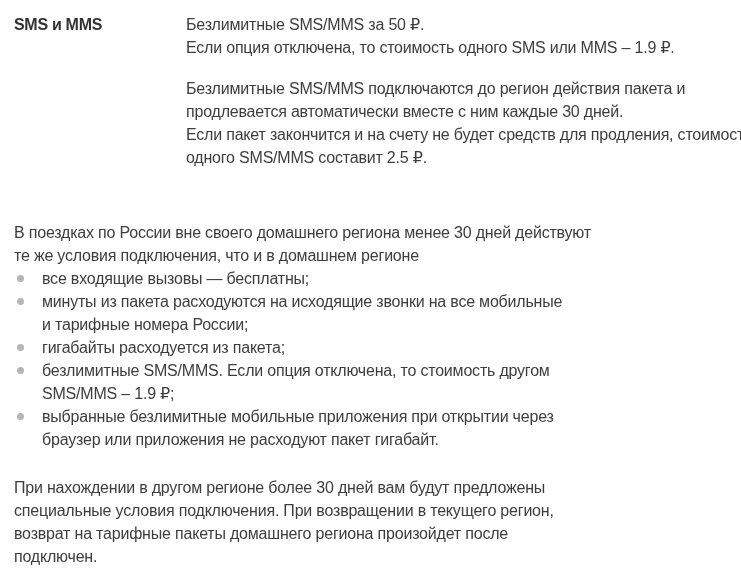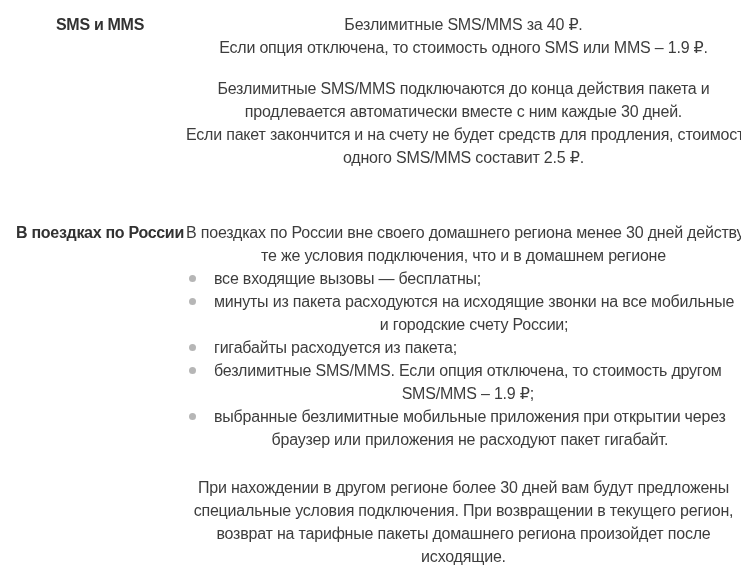--- a/index.html
+++ b/index.html
@@ -20,21 +20,21 @@
     color: var(--text);
   }
   .page {
     position: relative;
     width: 741px;
     height: 584px;
     background: var(--bg);
     padding: 13px 0 0 14px;
     overflow: hidden;
   }
-  .row { display: flex; text-align: center; }
+  .row { display: flex; }
   .row-label {
     flex: 0 0 172px;
     width: 172px;
     font-weight: bold;
     color: var(--label);
     letter-spacing: -0.3px;
   }
   .row-content { flex: 1 1 auto; min-width: 0; }
   .line { white-space: nowrap; }
   .para-gap { margin-top: 18px; }
@@ -54,51 +54,50 @@
 </style>
 </head>
 <body>
 
 <div class="page">
 
   <section class="row">
     <div class="row-label">SMS и MMS</div>
     <div class="row-content">
       <div class="para">
-        <div class="line">Безлимитные SMS/MMS за 40 ₽.</div>
+        <div class="line">Безлимитные SMS/MMS за 50 ₽.</div>
         <div class="line">Если опция отключена, то стоимость одного SMS или MMS – 1.9 ₽.</div>
       </div>
       <div class="para para-gap">
-        <div class="line">Безлимитные SMS/MMS подключаются до конца действия пакета и</div>
+        <div class="line">Безлимитные SMS/MMS подключаются до регион действия пакета и</div>
         <div class="line">продлевается автоматически вместе с ним каждые 30 дней.</div>
         <div class="line">Если пакет закончится и на счету не будет средств для продления, стоимость</div>
         <div class="line">одного SMS/MMS составит 2.5 ₽.</div>
       </div>
     </div>
   </section>
 
   <section class="row section-gap">
-    <div class="row-label">В поездках по России</div>
     <div class="row-content">
       <div class="para">
         <div class="line">В поездках по России вне своего домашнего региона менее 30 дней действуют</div>
         <div class="line">те же условия подключения, что и в домашнем регионе</div>
       </div>
       <ul class="bullets">
         <li class="bullet">
           <span class="dot"></span>
           <div class="bullet-text">
             <div class="line">все входящие вызовы — бесплатны;</div>
           </div>
         </li>
         <li class="bullet">
           <span class="dot"></span>
           <div class="bullet-text">
             <div class="line">минуты из пакета расходуются на исходящие звонки на все мобильные</div>
-            <div class="line">и городские счету России;</div>
+            <div class="line">и тарифные номера России;</div>
           </div>
         </li>
         <li class="bullet">
           <span class="dot"></span>
           <div class="bullet-text">
             <div class="line">гигабайты расходуется из пакета;</div>
           </div>
         </li>
         <li class="bullet">
           <span class="dot"></span>
@@ -112,18 +111,18 @@
           <div class="bullet-text">
             <div class="line">выбранные безлимитные мобильные приложения при открытии через</div>
             <div class="line">браузер или приложения не расходуют пакет гигабайт.</div>
           </div>
         </li>
       </ul>
       <div class="para after-list-gap">
         <div class="line">При нахождении в другом регионе более 30 дней вам будут предложены</div>
         <div class="line">специальные условия подключения. При возвращении в текущего регион,</div>
         <div class="line">возврат на тарифные пакеты домашнего региона произойдет после</div>
-        <div class="line">исходящие.</div>
+        <div class="line">подключен.</div>
       </div>
     </div>
   </section>
 
 </div>
 
 </body></html>

